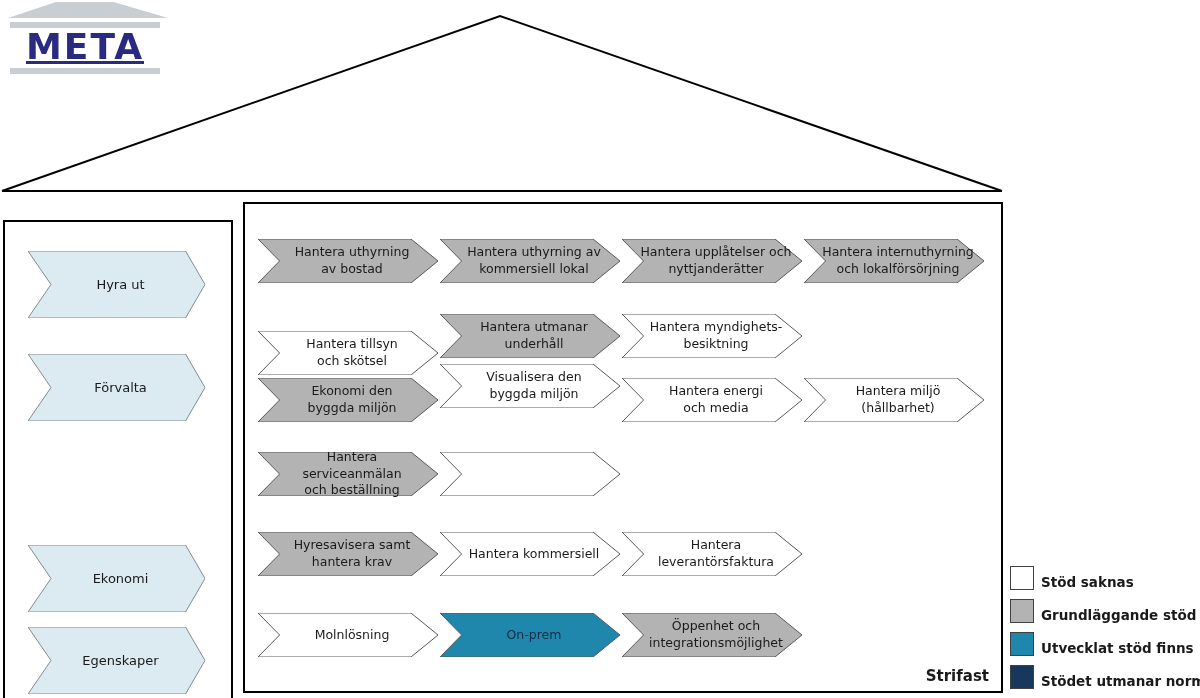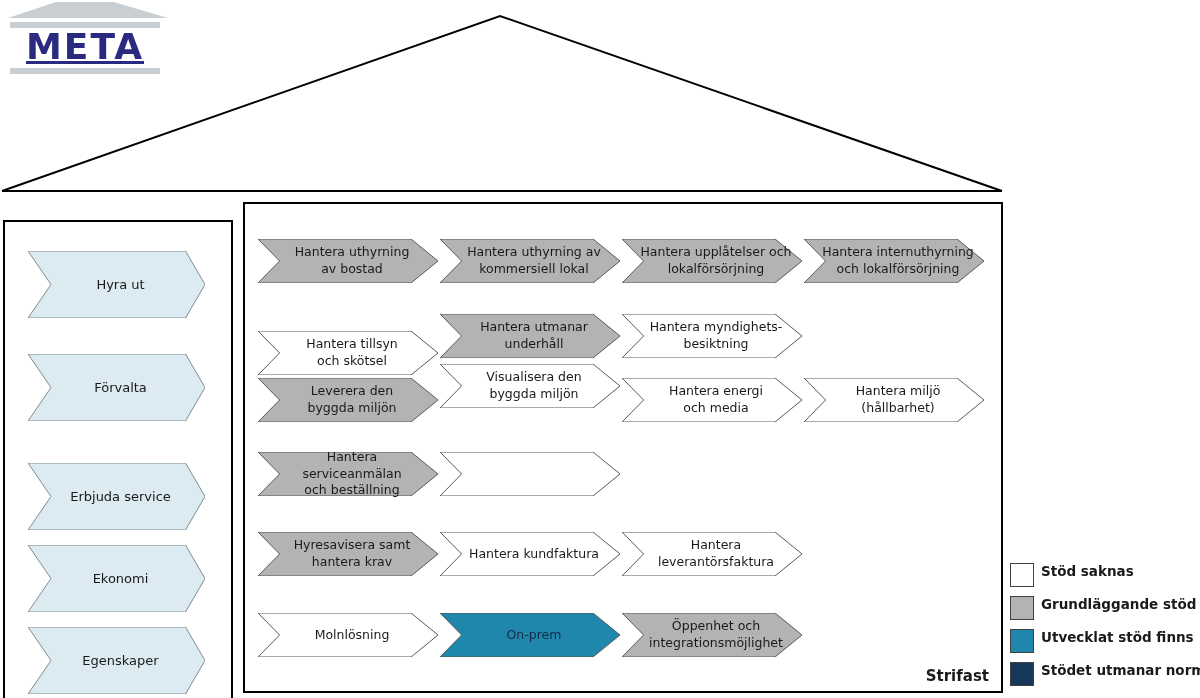--- a/index.html
+++ b/index.html
@@ -27,21 +27,21 @@
   .arrow svg{position:absolute;left:0;top:0;width:100%;height:100%;}
   .arrow .lbl{position:relative;z-index:2;text-align:center;white-space:pre-line;
     font-size:12.5px;line-height:1.35;padding-left:18px;padding-right:10px;}
   .arrow.side{width:177px;height:67px;}
   .arrow.side .lbl{font-size:13px;}
   .arrow.main{width:180px;height:44px;}
   .arrow.side polygon{fill:#dcebf1;stroke:#7f8c91;stroke-width:1;}
   .arrow.main polygon{stroke:#595959;stroke-width:1;}
   
   .legend{position:absolute;left:1010px;top:563px;width:190px;}
-  .legend-item{position:absolute;left:0;height:27px;display:flex;align-items:flex-start;}
+  .legend-item{position:absolute;left:0;height:27px;display:flex;align-items:flex-end;}
   .legend-swatch{width:24px;height:24px;box-sizing:border-box;border:1.5px solid #404040;flex:0 0 auto;}
   .legend-label{margin-left:7px;font-size:13.5px;font-weight:600;white-space:nowrap;}
   
   .brand{position:absolute;right:12px;bottom:6px;font-size:15px;font-weight:bold;margin-left:10px;}
 </style>
 </head>
 <body>
 
 <svg class="house-lines">
   <polyline points="2,191 500,16 1002,191" fill="none" stroke="#000" stroke-width="2"></polyline>
@@ -61,26 +61,20 @@
         <polygon points="0,0 89,0 100,50 89,100 0,100 13,50" vector-effect="non-scaling-stroke"></polygon>
       </svg>
     <span class="lbl">Hyra ut</span>
   </div>
   <div class="arrow side" style="left:23px;top:132px">
     <svg viewBox="0 0 100 100" preserveAspectRatio="none">
         <polygon points="0,0 89,0 100,50 89,100 0,100 13,50" vector-effect="non-scaling-stroke"></polygon>
       </svg>
     <span class="lbl">Förvalta</span>
   </div>
-  <div class="arrow side" style="left:23px;top:241px">
-    <svg viewBox="0 0 100 100" preserveAspectRatio="none">
-        <polygon points="0,0 89,0 100,50 89,100 0,100 13,50" vector-effect="non-scaling-stroke"></polygon>
-      </svg>
-    <span class="lbl">Erbjuda service</span>
-  </div>
   <div class="arrow side" style="left:23px;top:405px">
     <svg viewBox="0 0 100 100" preserveAspectRatio="none">
         <polygon points="0,0 89,0 100,50 89,100 0,100 13,50" vector-effect="non-scaling-stroke"></polygon>
       </svg>
     <span class="lbl">Egenskaper</span>
   </div>
   <div class="arrow side" style="left:23px;top:323px">
     <svg viewBox="0 0 100 100" preserveAspectRatio="none">
         <polygon points="0,0 89,0 100,50 89,100 0,100 13,50" vector-effect="non-scaling-stroke"></polygon>
       </svg>
@@ -102,21 +96,21 @@
         <polygon points="0,0 85,0 100,50 85,100 0,100 12,50" vector-effect="non-scaling-stroke" style="fill: rgb(179, 179, 179);"></polygon>
       </svg>
     <span class="lbl">Hantera uthyrning av
 kommersiell lokal</span>
   </div>
   <div class="arrow main" style="left:377px;top:35px" data-status="main.rows.0.items.2.status">
     <svg viewBox="0 0 100 100" preserveAspectRatio="none">
         <polygon points="0,0 85,0 100,50 85,100 0,100 12,50" vector-effect="non-scaling-stroke" style="fill: rgb(179, 179, 179);"></polygon>
       </svg>
     <span class="lbl">Hantera upplåtelser och
-lokalförsörjning</span>
+nyttjanderätter</span>
   </div>
   <div class="arrow main" style="left:559px;top:35px" data-status="main.rows.0.items.3.status">
     <svg viewBox="0 0 100 100" preserveAspectRatio="none">
         <polygon points="0,0 85,0 100,50 85,100 0,100 12,50" vector-effect="non-scaling-stroke" style="fill: rgb(179, 179, 179);"></polygon>
       </svg>
     <span class="lbl">Hantera internuthyrning
 och lokalförsörjning</span>
   </div>
 
   <div class="arrow main" style="left:13px;top:127px" data-status="main.rows.1.items.0.status">
@@ -138,21 +132,21 @@
         <polygon points="0,0 85,0 100,50 85,100 0,100 12,50" vector-effect="non-scaling-stroke" style="fill: rgb(255, 255, 255);"></polygon>
       </svg>
     <span class="lbl">Hantera myndighets-
 besiktning</span>
   </div>
 
   <div class="arrow main" style="left:13px;top:174px" data-status="main.rows.2.items.0.status">
     <svg viewBox="0 0 100 100" preserveAspectRatio="none">
         <polygon points="0,0 85,0 100,50 85,100 0,100 12,50" vector-effect="non-scaling-stroke" style="fill: rgb(179, 179, 179);"></polygon>
       </svg>
-    <span class="lbl">Leverera den
+    <span class="lbl">Ekonomi den
 byggda miljön</span>
   </div>
   <div class="arrow main" style="left:195px;top:160px" data-status="main.rows.2.items.1.status">
     <svg viewBox="0 0 100 100" preserveAspectRatio="none">
         <polygon points="0,0 85,0 100,50 85,100 0,100 12,50" vector-effect="non-scaling-stroke" style="fill: rgb(255, 255, 255);"></polygon>
       </svg>
     <span class="lbl">Visualisera den
 byggda miljön</span>
   </div>
   <div class="arrow main" style="left:377px;top:174px" data-status="main.rows.2.items.2.status">
@@ -187,21 +181,21 @@
     <svg viewBox="0 0 100 100" preserveAspectRatio="none">
         <polygon points="0,0 85,0 100,50 85,100 0,100 12,50" vector-effect="non-scaling-stroke" style="fill: rgb(179, 179, 179);"></polygon>
       </svg>
     <span class="lbl">Hyresavisera samt
 hantera krav</span>
   </div>
   <div class="arrow main" style="left:195px;top:328px" data-status="main.rows.4.items.1.status">
     <svg viewBox="0 0 100 100" preserveAspectRatio="none">
         <polygon points="0,0 85,0 100,50 85,100 0,100 12,50" vector-effect="non-scaling-stroke" style="fill: rgb(255, 255, 255);"></polygon>
       </svg>
-    <span class="lbl">Hantera kundfaktura</span>
+    <span class="lbl">Hantera kommersiell</span>
   </div>
   <div class="arrow main" style="left:377px;top:328px" data-status="main.rows.4.items.2.status">
     <svg viewBox="0 0 100 100" preserveAspectRatio="none">
         <polygon points="0,0 85,0 100,50 85,100 0,100 12,50" vector-effect="non-scaling-stroke" style="fill: rgb(255, 255, 255);"></polygon>
       </svg>
     <span class="lbl">Hantera
 leverantörsfaktura</span>
   </div>
 
   <div class="arrow main" style="left:13px;top:409px" data-status="main.rows.5.items.0.status">

